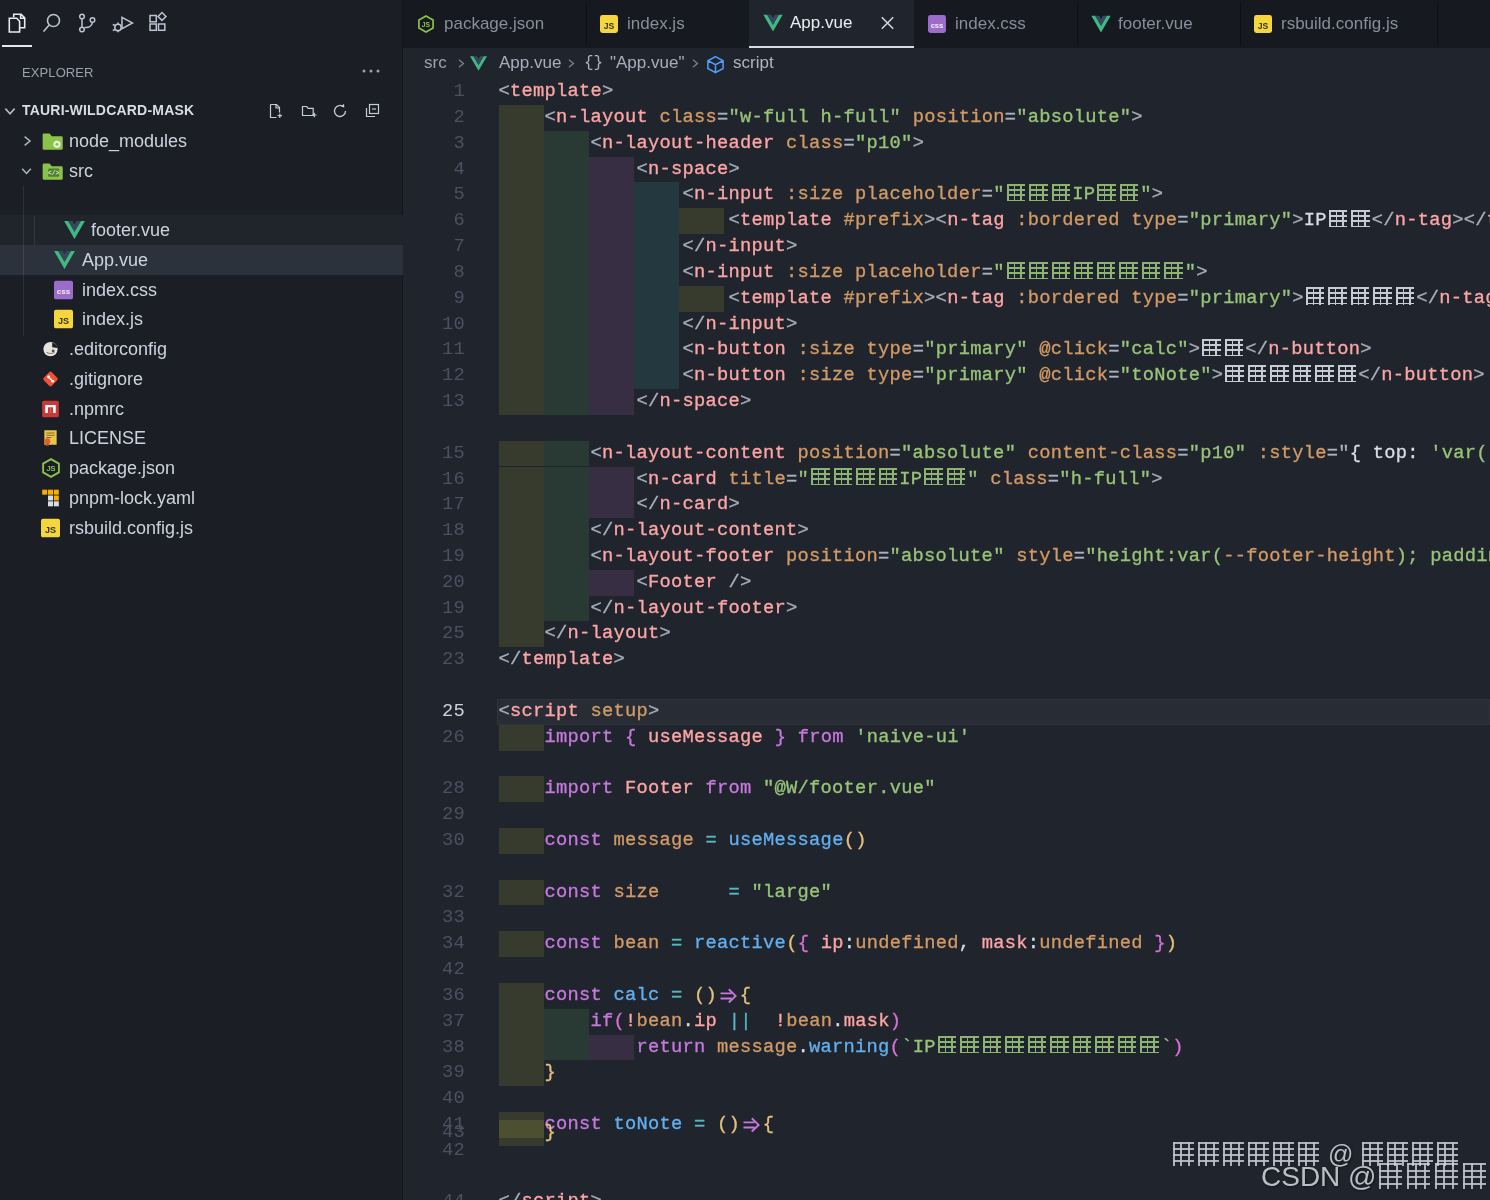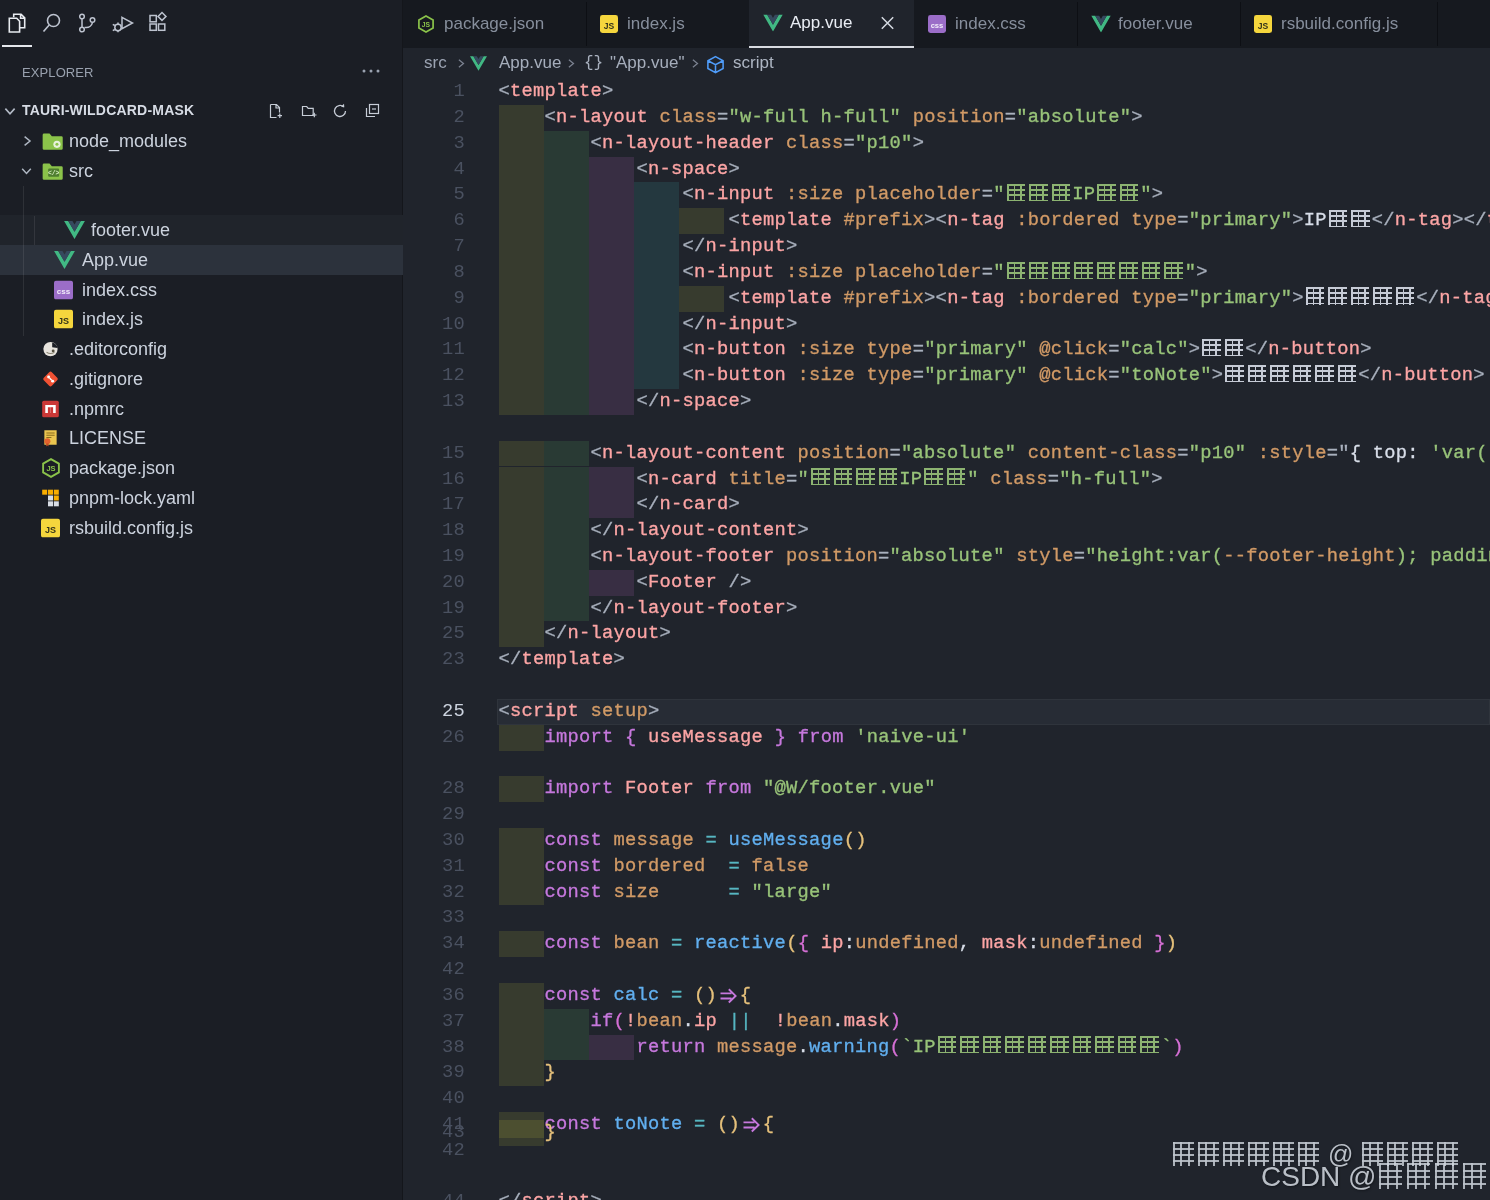--- a/index.html
+++ b/index.html
@@ -69,21 +69,20 @@
 <div class="L" style="top:543.96px"><span class="ib" style="left:95.5px;background:rgba(255,255,64,.105)"></span><span class="ib" style="left:140.5px;background:rgba(127,255,127,.1)"></span><span class="num">19</span><span class="ct">&nbsp;&nbsp;&nbsp;&nbsp;&nbsp;&nbsp;&nbsp;&nbsp;<span class="xp">&lt;</span><span class="xt">n-layout-footer</span><span class="xv"> </span><span class="xa">position</span><span class="xp">=</span><span class="xs">"absolute"</span><span class="xv"> </span><span class="xa">style</span><span class="xp">=</span><span class="xs">"height:var(</span><span class="xo">--footer-height</span><span class="xs">); padding:10px"</span></span></div>
 <div class="L" style="top:569.78px"><span class="ib" style="left:95.5px;background:rgba(255,255,64,.105)"></span><span class="ib" style="left:140.5px;background:rgba(127,255,127,.1)"></span><span class="ib" style="left:185.5px;background:rgba(255,127,255,.11)"></span><span class="num">20</span><span class="ct">&nbsp;&nbsp;&nbsp;&nbsp;&nbsp;&nbsp;&nbsp;&nbsp;&nbsp;&nbsp;&nbsp;&nbsp;<span class="xp">&lt;</span><span class="xt">Footer</span><span class="xv"> </span><span class="xp">/&gt;</span></span></div>
 <div class="L" style="top:595.60px"><span class="ib" style="left:95.5px;background:rgba(255,255,64,.105)"></span><span class="ib" style="left:140.5px;background:rgba(127,255,127,.1)"></span><span class="num">19</span><span class="ct">&nbsp;&nbsp;&nbsp;&nbsp;&nbsp;&nbsp;&nbsp;&nbsp;<span class="xp">&lt;/</span><span class="xt">n-layout-footer</span><span class="xp">&gt;</span></span></div>
 <div class="L" style="top:621.42px"><span class="ib" style="left:95.5px;background:rgba(255,255,64,.105)"></span><span class="num">25</span><span class="ct">&nbsp;&nbsp;&nbsp;&nbsp;<span class="xp">&lt;/</span><span class="xt">n-layout</span><span class="xp">&gt;</span></span></div>
 <div class="L" style="top:647.24px"><span class="num">23</span><span class="ct"><span class="xp">&lt;/</span><span class="xt">template</span><span class="xp">&gt;</span></span></div>
 <div class="L" style="top:698.88px"><span class="hl"></span><span class="num" style="color:#ccd3df">25</span><span class="ct"><span class="xp">&lt;</span><span class="xt">script</span><span class="xv"> </span><span class="xa">setup</span><span class="xp">&gt;</span></span></div>
 <div class="L" style="top:724.70px"><span class="ib" style="left:95.5px;background:rgba(255,255,64,.105)"></span><span class="num">26</span><span class="ct">&nbsp;&nbsp;&nbsp;&nbsp;<span class="xk">import</span><span class="xv"> </span><span class="xk">{</span><span class="xv"> </span><span class="xt">useMessage</span><span class="xv"> </span><span class="xk">}</span><span class="xv"> </span><span class="xk">from</span><span class="xv"> </span><span class="xs">'naive-ui'</span></span></div>
 <div class="L" style="top:776.34px"><span class="ib" style="left:95.5px;background:rgba(255,255,64,.105)"></span><span class="num">28</span><span class="ct">&nbsp;&nbsp;&nbsp;&nbsp;<span class="xk">import</span><span class="xv"> </span><span class="xt">Footer</span><span class="xv"> </span><span class="xk">from</span><span class="xv"> </span><span class="xs">"@W/footer.vue"</span></span></div>
 <div class="L" style="top:802.16px"><span class="num">29</span><span class="ct"></span></div>
 <div class="L" style="top:827.98px"><span class="ib" style="left:95.5px;background:rgba(255,255,64,.105)"></span><span class="num">30</span><span class="ct">&nbsp;&nbsp;&nbsp;&nbsp;<span class="xk">const</span><span class="xv"> </span><span class="xa">message</span><span class="xv"> </span><span class="xc">=</span><span class="xv"> </span><span class="xf">useMessage</span><span class="xg1">()</span></span></div>
-<div class="L" style="top:853.80px"><span class="ib" style="left:95.5px;background:rgba(255,255,64,.105)"></span><span class="num">31</span><span class="ct">&nbsp;&nbsp;&nbsp;&nbsp;<span class="xk">const</span><span class="xv"> </span><span class="xa">bordered</span><span class="xv">  </span><span class="xc">=</span><span class="xv"> </span><span class="xo">false</span></span></div>
 <div class="L" style="top:879.62px"><span class="ib" style="left:95.5px;background:rgba(255,255,64,.105)"></span><span class="num">32</span><span class="ct">&nbsp;&nbsp;&nbsp;&nbsp;<span class="xk">const</span><span class="xv"> </span><span class="xa">size</span><span class="xv">      </span><span class="xc">=</span><span class="xv"> </span><span class="xs">"large"</span></span></div>
 <div class="L" style="top:905.44px"><span class="num">33</span><span class="ct"></span></div>
 <div class="L" style="top:931.26px"><span class="ib" style="left:95.5px;background:rgba(255,255,64,.105)"></span><span class="num">34</span><span class="ct">&nbsp;&nbsp;&nbsp;&nbsp;<span class="xk">const</span><span class="xv"> </span><span class="xa">bean</span><span class="xv"> </span><span class="xc">=</span><span class="xv"> </span><span class="xf">reactive</span><span class="xg1">(</span><span class="xg2">{</span><span class="xv"> </span><span class="xt">ip</span><span class="xv">:</span><span class="xo">undefined</span><span class="xv">, </span><span class="xt">mask</span><span class="xv">:</span><span class="xo">undefined</span><span class="xv"> </span><span class="xg2">}</span><span class="xg1">)</span></span></div>
 <div class="L" style="top:957.08px"><span class="num">42</span><span class="ct"></span></div>
 <div class="L" style="top:982.90px"><span class="ib" style="left:95.5px;background:rgba(255,255,64,.105)"></span><span class="num">36</span><span class="ct">&nbsp;&nbsp;&nbsp;&nbsp;<span class="xk">const</span><span class="xv"> </span><span class="xf">calc</span><span class="xv"> </span><span class="xc">=</span><span class="xv"> </span><span class="xg1">()</span><svg class="ar" viewBox="0 0 22.5 25.74">
           <path d="M3.5 10.3 H14.5 M3.5 15.4 H14.5 M11.8 6.2 L18.6 12.87 L11.8 19.5" fill="none" stroke="#c678dd" stroke-width="1.9"></path>
         </svg><span class="xg1">{</span></span></div>
 <div class="L" style="top:1008.72px"><span class="ib" style="left:95.5px;background:rgba(255,255,64,.105)"></span><span class="ib" style="left:140.5px;background:rgba(127,255,127,.1)"></span><span class="num">37</span><span class="ct">&nbsp;&nbsp;&nbsp;&nbsp;&nbsp;&nbsp;&nbsp;&nbsp;<span class="xk">if</span><span class="xg2">(</span><span class="xt">!</span><span class="xa">bean</span><span class="xv">.</span><span class="xt">ip</span><span class="xv"> </span><span class="xc">||</span><span class="xv">  </span><span class="xt">!</span><span class="xa">bean</span><span class="xv">.</span><span class="xt">mask</span><span class="xg2">)</span></span></div>
 <div class="L" style="top:1034.54px"><span class="ib" style="left:95.5px;background:rgba(255,255,64,.105)"></span><span class="ib" style="left:140.5px;background:rgba(127,255,127,.1)"></span><span class="ib" style="left:185.5px;background:rgba(255,127,255,.11)"></span><span class="num">38</span><span class="ct">&nbsp;&nbsp;&nbsp;&nbsp;&nbsp;&nbsp;&nbsp;&nbsp;&nbsp;&nbsp;&nbsp;&nbsp;<span class="xk">return</span><span class="xv"> </span><span class="xa">message</span><span class="xv">.</span><span class="xf">warning</span><span class="xg2">(</span><span class="xs">`IP<i class="cj"></i><i class="cj"></i><i class="cj"></i><i class="cj"></i><i class="cj"></i><i class="cj"></i><i class="cj"></i><i class="cj"></i><i class="cj"></i><i class="cj"></i>`</span><span class="xg2">)</span></span></div>
 <div class="L" style="top:1060.36px"><span class="ib" style="left:95.5px;background:rgba(255,255,64,.105)"></span><span class="num">39</span><span class="ct">&nbsp;&nbsp;&nbsp;&nbsp;<span class="xg1">}</span></span></div>

